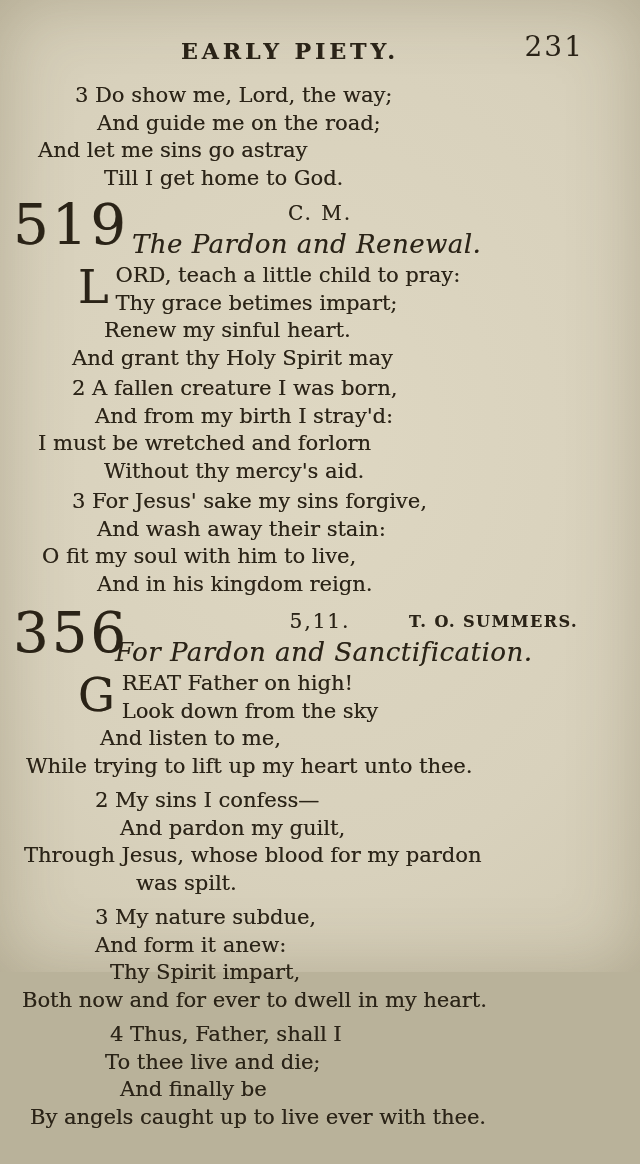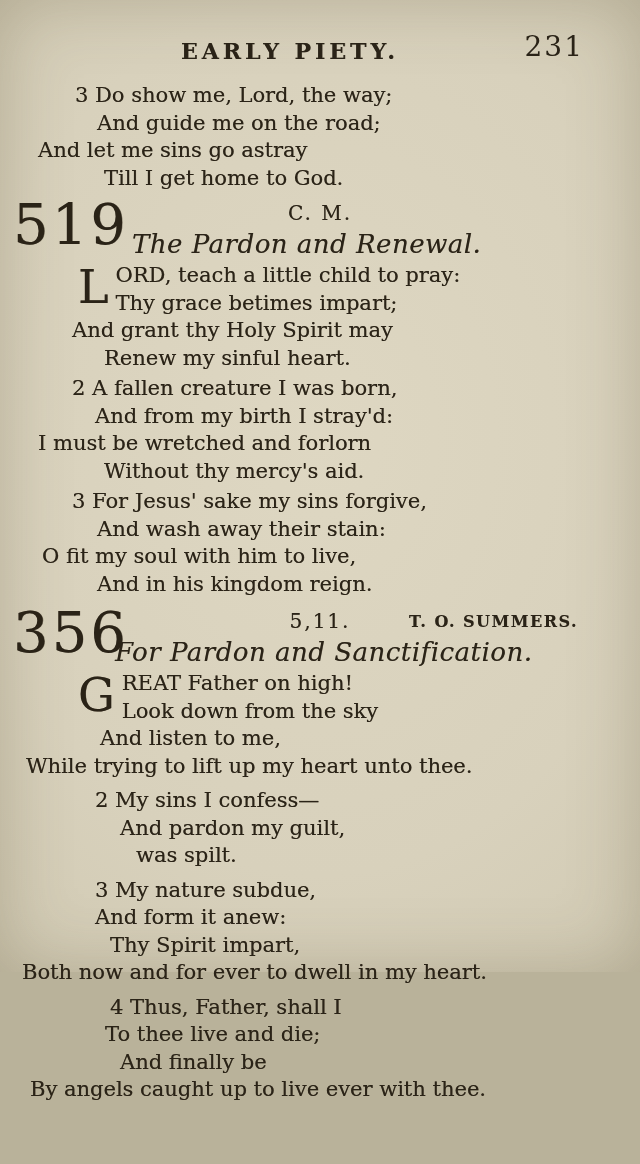--- a/index.html
+++ b/index.html
@@ -81,22 +81,22 @@
 
   <div class="hymn-header hh-355">
     <span class="hymn-number">519</span>
     <div class="meter">C. M.</div>
     <div class="hymn-title ht-355">The Pardon and Renewal.</div>
   </div>
 
   <div class="verse stanza-gap-sm">
       <div class="stanza">
         <div class="dc-line" style="margin-left: 58px;"><span class="dropcap">L</span>ORD, teach a little child to pray:<br>Thy grace betimes impart;</div>
+        <div class="vline" style="margin-left: 84px;">Renew my sinful heart.</div>
         <div class="vline" style="margin-left: 52px;">And grant thy Holy Spirit may</div>
-        <div class="vline" style="margin-left: 84px;">Renew my sinful heart.</div>
       </div>
       <div class="stanza">
         <div class="vline" style="margin-left: 52px;">2 A fallen creature I was born,</div>
         <div class="vline" style="margin-left: 75px;">And from my birth I stray'd:</div>
         <div class="vline" style="margin-left: 18px;">I must be wretched and forlorn</div>
         <div class="vline" style="margin-left: 84px;">Without thy mercy's aid.</div>
       </div>
       <div class="stanza">
         <div class="vline" style="margin-left: 52px;">3 For Jesus' sake my sins forgive,</div>
         <div class="vline" style="margin-left: 77px;">And wash away their stain:</div>
@@ -114,20 +114,21 @@
 
   <div class="verse stanza-gap-lg">
       <div class="stanza">
         <div class="dc-line" style="margin-left: 58px;"><span class="dropcap">G</span>REAT Father on high!<br>Look down from the sky</div>
         <div class="vline" style="margin-left: 80px;">And listen to me,</div>
         <div class="vline" style="margin-left: 6px;">While trying to lift up my heart unto thee.</div>
       </div>
       <div class="stanza">
         <div class="vline" style="margin-left: 75px;">2 My sins I confess—</div>
         <div class="vline" style="margin-left: 100px;">And pardon my guilt,</div>
+        <div class="vline" style="margin-left: 4px;">Through Jesus, whose blood for my pardon</div>
         <div class="vline" style="margin-left: 116px;">was spilt.</div>
       </div>
       <div class="stanza">
         <div class="vline" style="margin-left: 75px;">3 My nature subdue,</div>
         <div class="vline" style="margin-left: 75px;">And form it anew:</div>
         <div class="vline" style="margin-left: 90px;">Thy Spirit impart,</div>
         <div class="vline" style="margin-left: 2px;">Both now and for ever to dwell in my heart.</div>
       </div>
       <div class="stanza">
         <div class="vline" style="margin-left: 90px;">4 Thus, Father, shall I</div>

